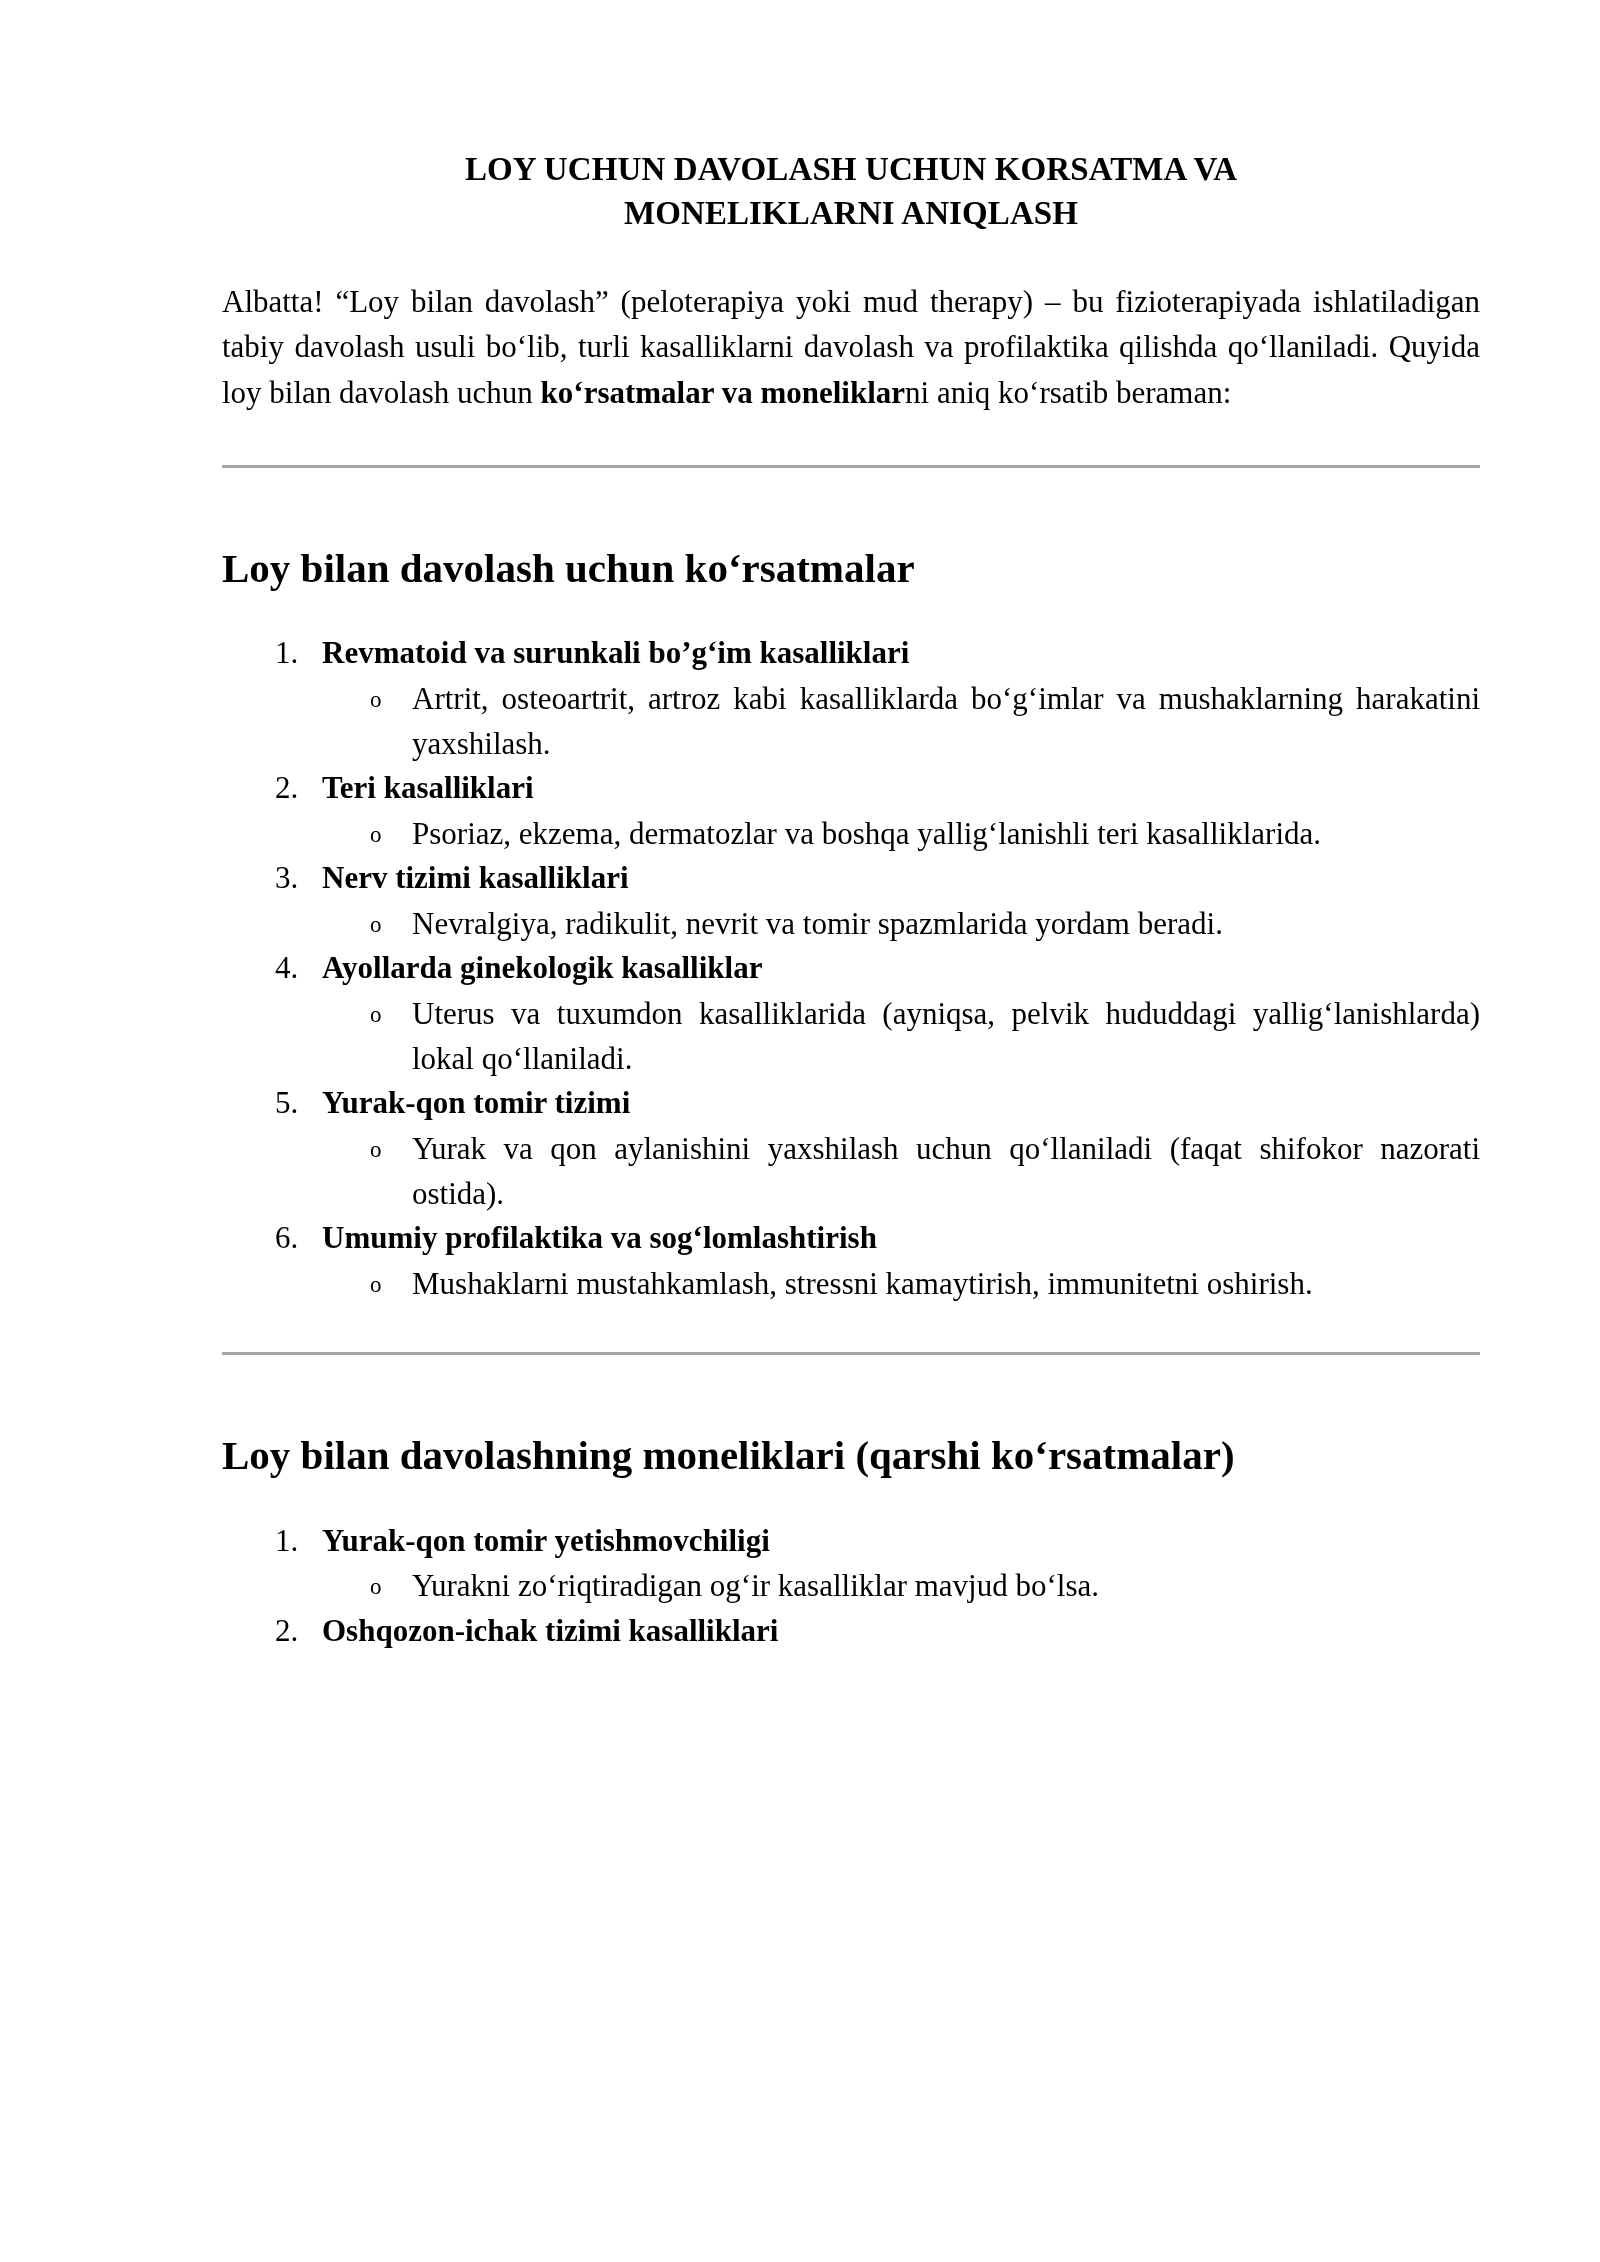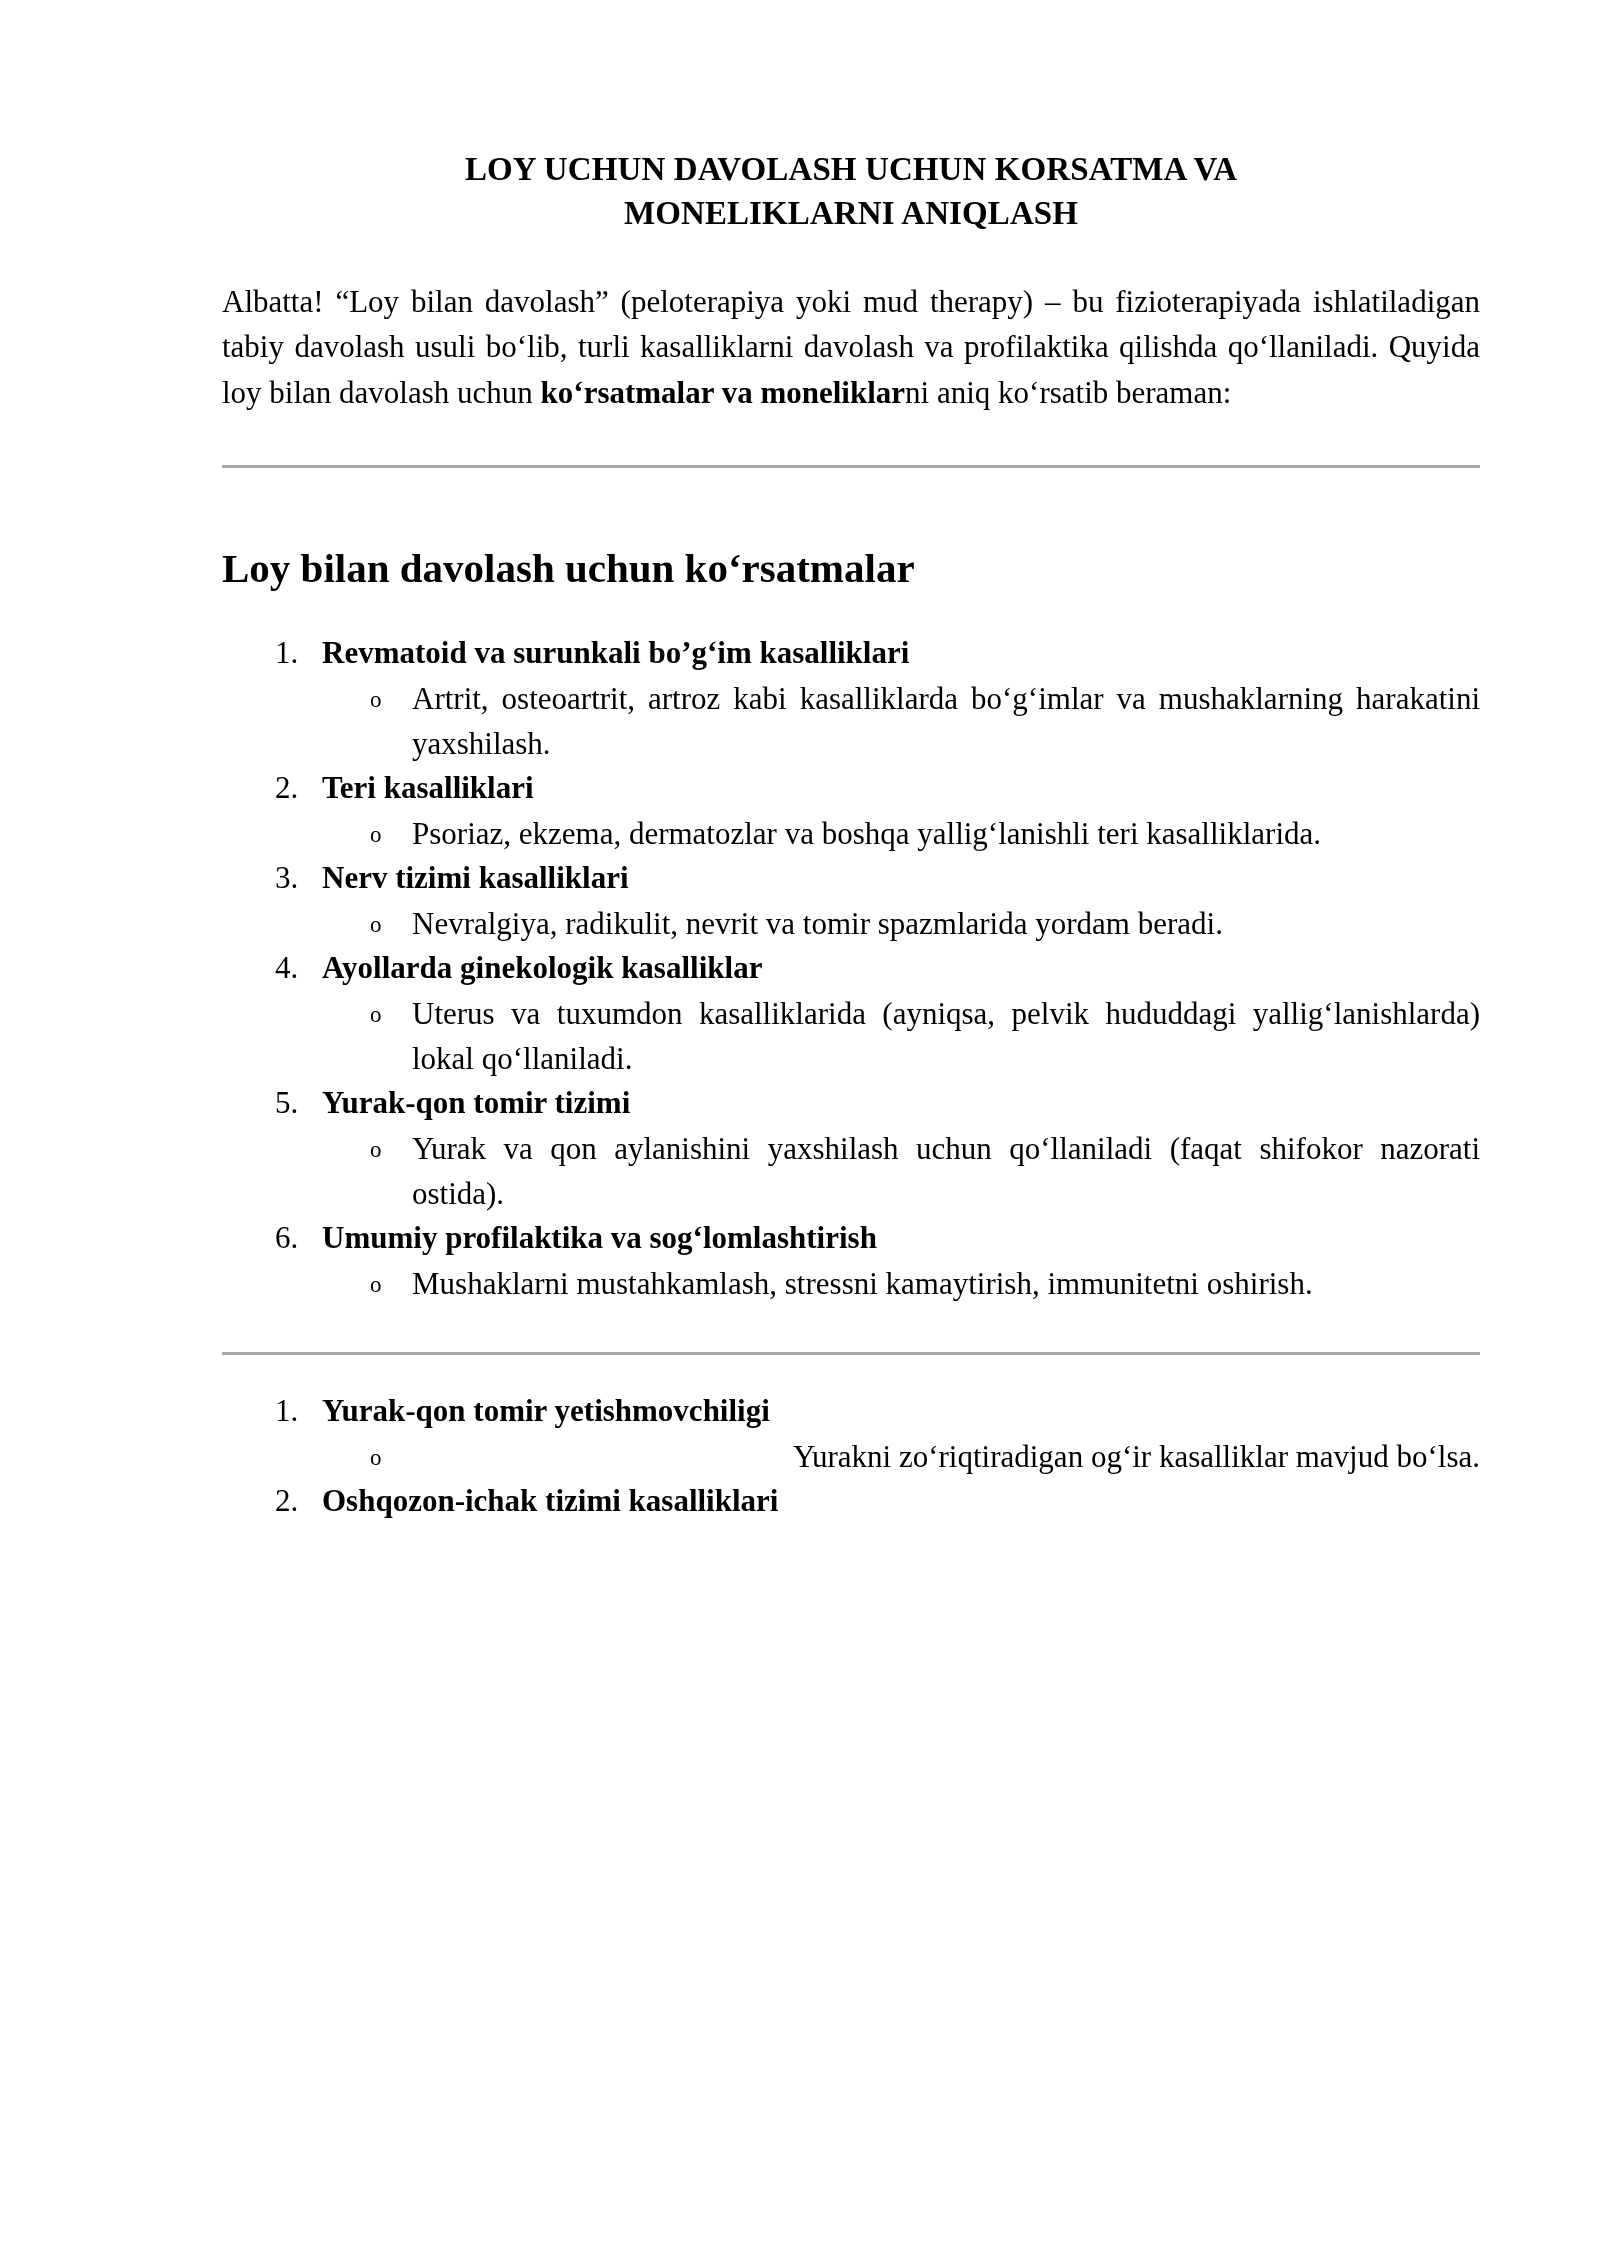--- a/index.html
+++ b/index.html
@@ -127,21 +127,21 @@
     font-family: "Liberation Serif", "DejaVu Serif", serif;
   }
   .sub-text {
     display: block;
     font-size: 31px;
     line-height: 1.46;
     text-align: justify;
     text-justify: inter-word;
     padding-right: 0px;
   }
-  .sub-text.no-justify { text-align: right; }
+  .sub-text.no-justify { text-align: left; }
 </style>
 </head>
 <body>
 
 <div class="page">
   <div class="content">
 
     <h1 class="doc-title">
       <span class="title-line">LOY UCHUN DAVOLASH UCHUN KORSATMA VA</span>
       <span class="title-line">MONELIKLARNI ANIQLASH</span>
@@ -216,20 +216,21 @@
           <li class="sub-item">
             <span class="sub-marker">o</span>
             <span class="sub-text">Mushaklarni mustahkamlash, stressni kamaytirish, immunitetni oshirish.</span>
           </li>
         </ul>
       </li>
     </ol>
 
     <hr class="rule rule-2">
 
+    <h2 class="section-heading heading-gap-2">Loy bilan davolashning moneliklari (qarshi ko‘rsatmalar)</h2>
 
     <ol class="num-list">
       <li class="num-item">
         <span class="num-marker">1.</span>
         <span class="num-title">Yurak-qon tomir yetishmovchiligi</span>
         <ul class="sub-list">
           <li class="sub-item">
             <span class="sub-marker">o</span>
             <span class="sub-text no-justify">Yurakni zo‘riqtiradigan og‘ir kasalliklar mavjud bo‘lsa.</span>
           </li>

